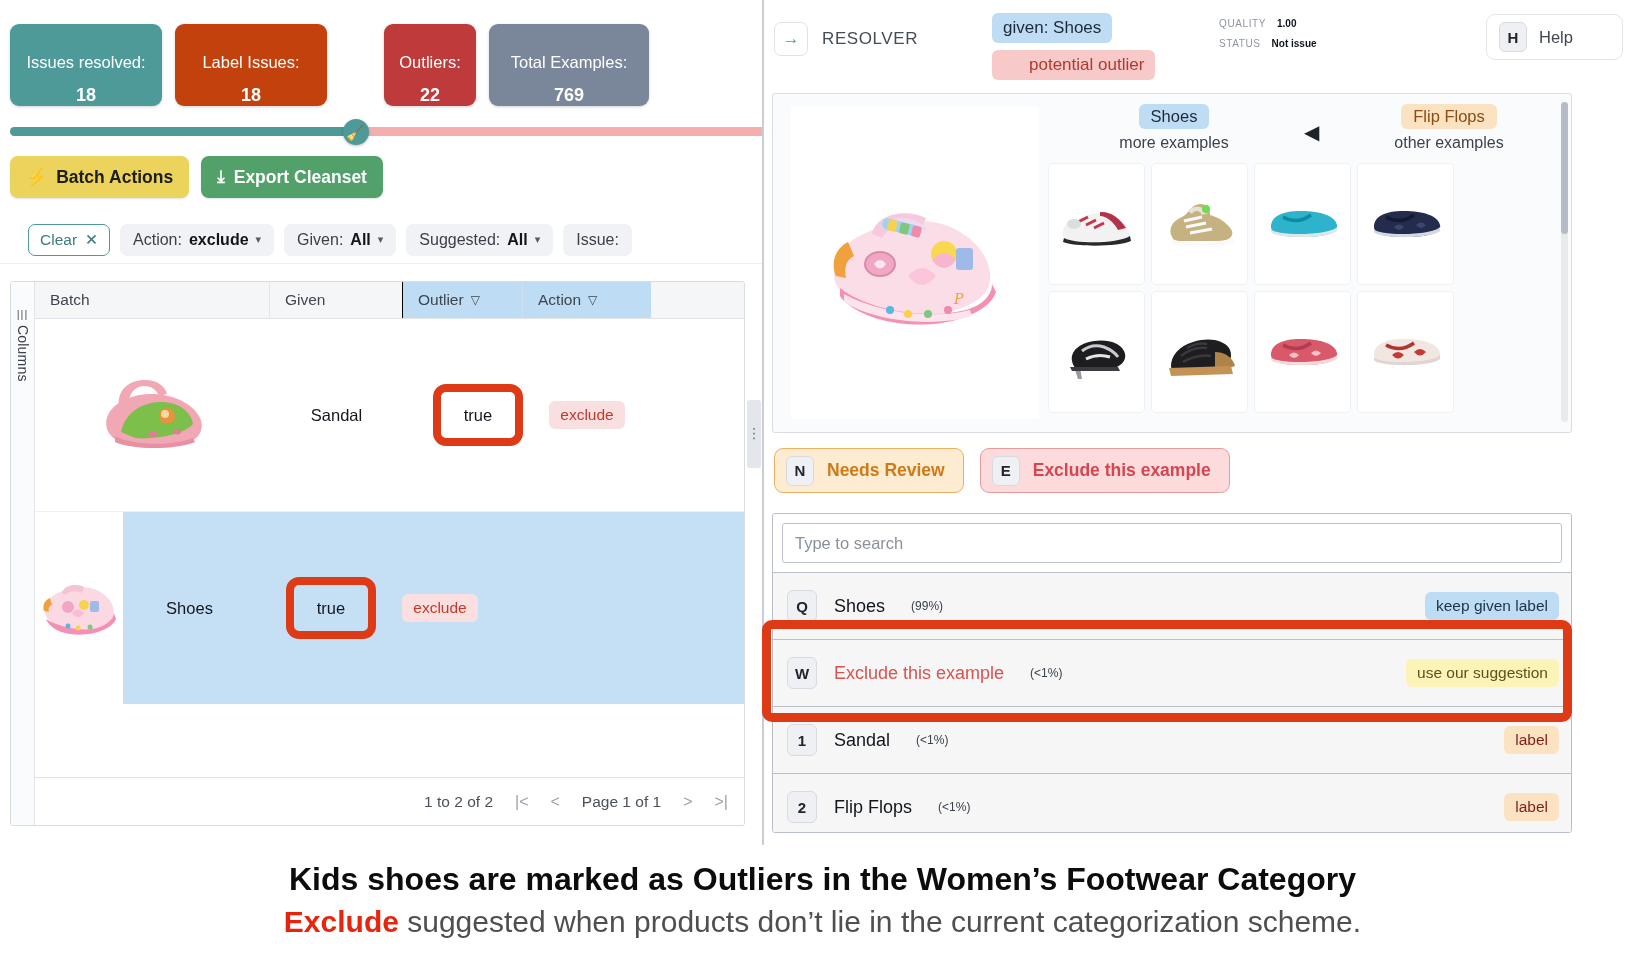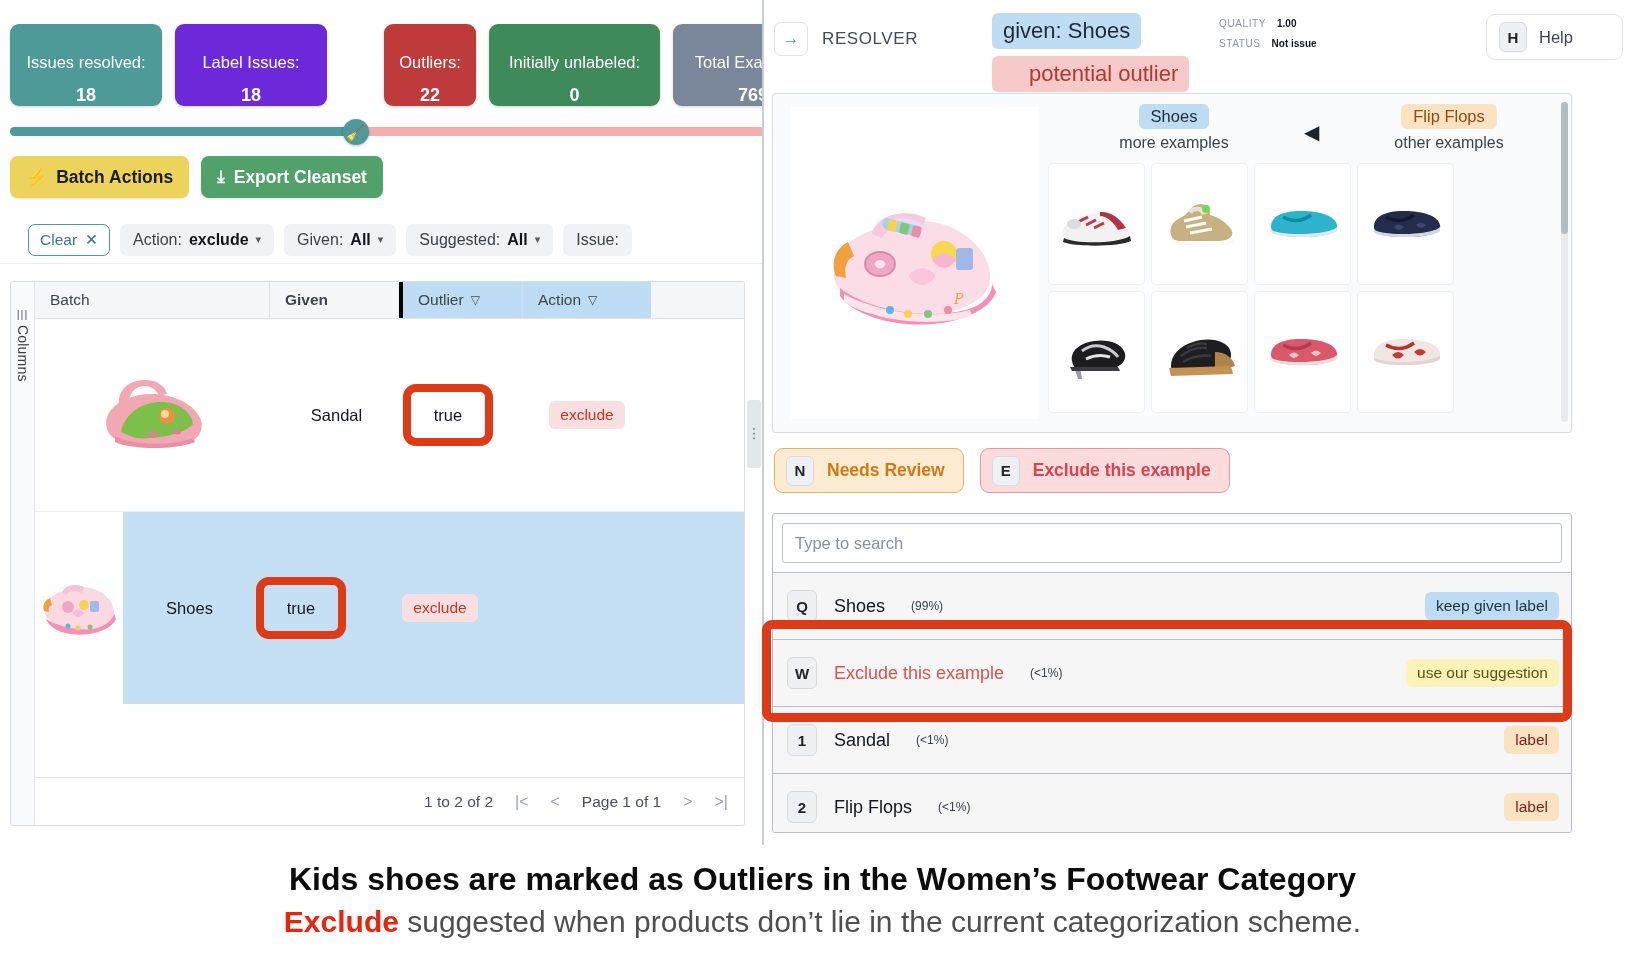--- a/index.html
+++ b/index.html
@@ -88,34 +88,34 @@
     writing-mode: vertical-rl; font-size: 14px; color: #3a4049; margin-top: 5px;
     letter-spacing: .2px;
   }
   .tbl { position: absolute; left: 24px; top: 0; right: 0; bottom: 0; }
   .thead {
     display: flex; height: 37px; align-items: stretch;
     background: #f5f6f8; border-bottom: 1px solid #dfe3e8; font-size: 15.5px; color: #3f4650;
   }
   .th { display: flex; align-items: center; padding-left: 15px; }
   .th.c-image { width: 235px; border-right: 1px solid #e3e6eb; }
-  .th.c-given { width: 133px; border-right: 4px solid #000000; font-weight: bold; }
+  .th.c-given { width: 133px; border-right: 1px solid #000000; }
   .th.c-outlier { width: 120px; background: #bedcf3; border-right: 1px solid #cfdff0; gap: 7px; }
   .th.c-action { width: 128px; background: #bedcf3; gap: 7px; }
   .th.c-rest { flex: 1; }
   .funnel { font-size: 12px; color: #3f4650; }
 
   .tbody { position: absolute; top: 37px; left: 0; right: 0; bottom: 48px; }
   .trow { display: flex; align-items: stretch; position: relative; }
   .trow.r1 { height: 193px; background: #ffffff; border-bottom: 1px solid #eef0f3; }
   .trow.r2 { height: 192px; background: #c5dff5; }
   .td { display: flex; align-items: center; }
   .td.c-image { width: 235px; justify-content: center; background: #ffffff; }
   .td.c-given { width: 133px; justify-content: center; font-size: 16.5px; color: #14181e; }
-  .td.c-outlier { width: 120px; justify-content: flex-start; }
+  .td.c-outlier { width: 120px; justify-content: flex-end; }
   .td.c-action { width: 128px; justify-content: center; }
   .td.c-rest { flex: 1; }
   .trow.r2 .td.c-image { width: 88px; }
   .trow.r2 .img-cell-white {
     width: 88px; height: 100%; background: #fff; display:flex; align-items:center; justify-content:center;
   }
   .val-true { font-size: 16.5px; color: #14181e; }
   .redbox {
     position: relative; display: inline-flex; align-items: center; justify-content: center;
     width: 90px; height: 62px; border: 8px solid #de3a16; border-radius: 13px;
@@ -152,21 +152,21 @@
   .resolver {
     position: absolute; left: 10px; top: 22px; display: flex; align-items: center; gap: 14px;
   }
   .arrow-btn {
     width: 34px; height: 34px; border: 1px solid #dfe3e8; border-radius: 7px;
     display:flex; align-items:center; justify-content:center; color: #4d9a99; font-size: 17px;
     background: #fff; cursor: pointer;
   }
   .resolver-title { font-size: 17px; color: #454c56; letter-spacing: .6px; }
   .tag-col { position: absolute; left: 228px; top: 13px; display: flex; flex-direction: column; gap: 7px; align-items: flex-start; }
-  .tag { border-radius: 6px; padding: 5px 11px; font-size: 22px; }
+  .tag { border-radius: 6px; padding: 5px 11px; font-size: 17px; }
   .tag-given { background: #bedcf3; color: #1d2a3a; }
   .tag-outlier { background: #f7c9c9; color: #b03a30; padding-left: 37px; }
   .meta-col { position: absolute; left: 455px; top: 18px; }
   .meta-row { display: flex; align-items: baseline; gap: 11px; margin-bottom: 9px; font-size: 10px; }
   .meta-k { color: #8e95a0; letter-spacing: .6px; }
   .meta-v { color: #11161c; font-weight: 700; }
   .help-box {
     position: absolute; right: 22px; top: 14px; width: 137px; height: 46px;
     border: 1px solid #e1e4e9; border-radius: 9px; display: flex; align-items: center;
     gap: 12px; padding-left: 12px; background: #fff; cursor: pointer;
@@ -266,31 +266,27 @@
 
 <div class="screen">
 
   <div class="left-panel">
 
     <div class="stats-row">
       <div class="stat-card" id="sc0" style="background: rgb(77, 154, 153);">
         <div class="label">Issues resolved:</div>
         <div class="value">18</div>
       </div>
-      <div class="stat-card" id="sc1" style="background: #6d28d9;">
+      <div class="stat-card" id="sc1" style="background: #c2410c;">
         <div class="label">Label Issues:</div>
         <div class="value">18</div>
       </div>
       <div class="stat-card" id="sc2" style="width: 92px; background: rgb(191, 59, 59); margin-left: 44px;">
         <div class="label">Outliers:</div>
         <div class="value">22</div>
-      </div>
-      <div class="stat-card" id="sc3" style="width: 171px; background: rgb(63, 138, 90);">
-        <div class="label">Initially unlabeled:</div>
-        <div class="value">0</div>
       </div>
       <div class="stat-card" id="sc4" style="width: 160px; background: rgb(122, 134, 153);">
         <div class="label">Total Examples:</div>
         <div class="value">769</div>
       </div>
     </div>
 
     <div class="progress-wrap">
       <div class="progress-track" style="background: rgb(244, 174, 174);"></div>
       <div class="progress-fill" id="pfill" style="width: 45%; background: rgb(77, 154, 153);"></div>

